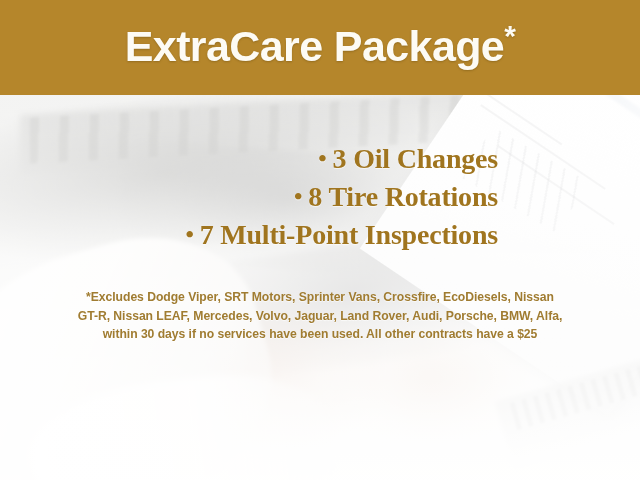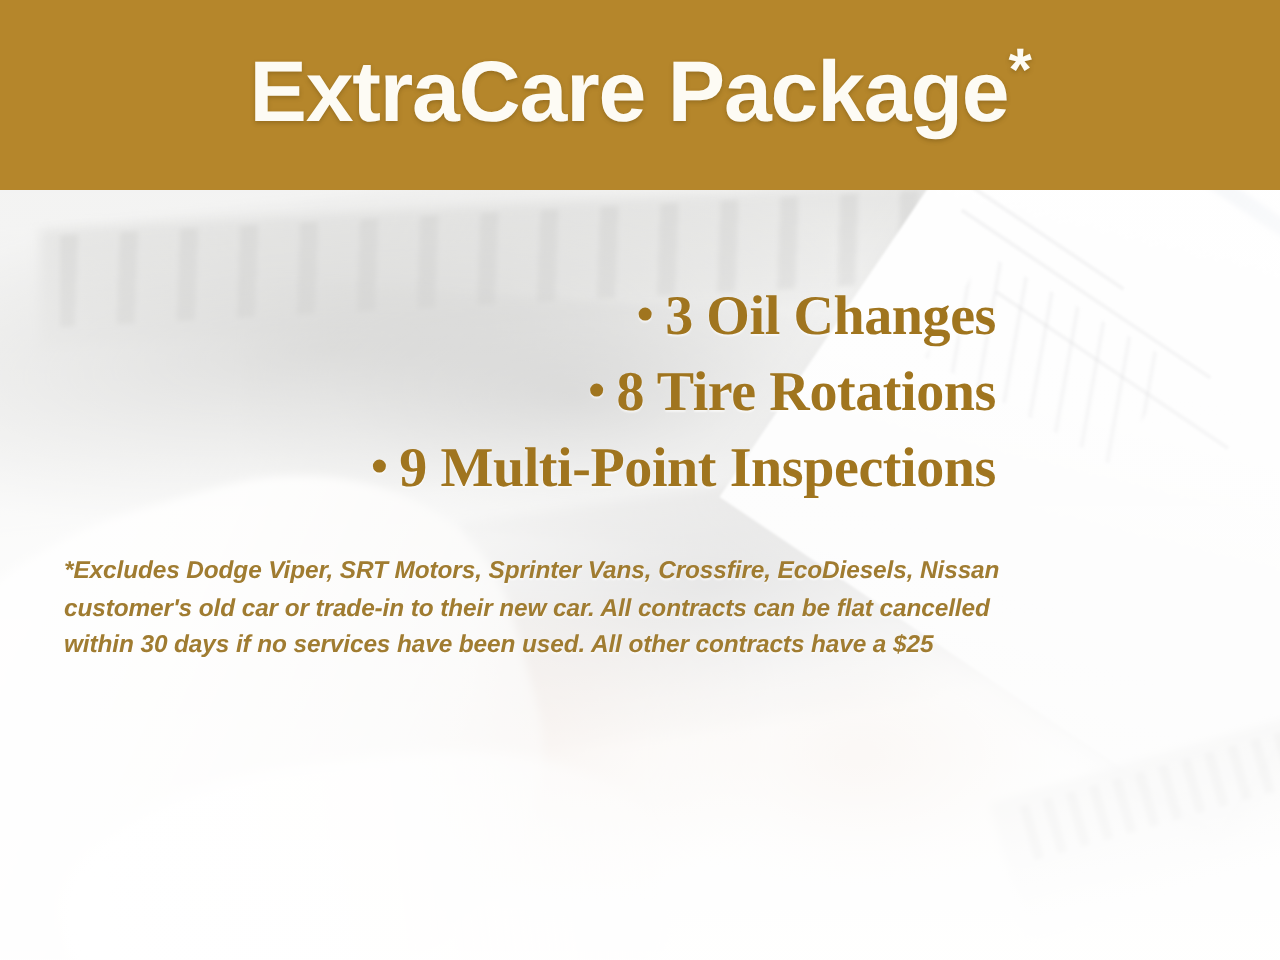--- a/index.html
+++ b/index.html
@@ -229,25 +229,24 @@
     display: inline-block;
     margin-right: 6px;
     font-size: 24px;
     line-height: 1;
     vertical-align: 2px;
   }
 
   
   .fineprint {
     position: absolute;
-    left: 32px; top: 276px;
+    left: 32px; top: 288px;
     width: 576px;
     z-index: 4;
-    text-align: left;
-    font-style: italic;
+    text-align: center;
   }
   .fineprint-line {
     color: #a07c31;
     font-size: 12.2px;
     font-weight: bold;
     line-height: 18.6px;
     letter-spacing: -0.05px;
     white-space: nowrap;
     text-shadow: 0 1px 1px rgba(255,255,255,0.7);
   }
@@ -281,22 +280,22 @@
   </div>
 
   <div class="header-banner">
     <div class="header-title"><span>ExtraCare Package</span><span class="asterisk">*</span></div>
   </div>
   <div class="banner-shade"></div>
 
   <div class="benefits">
     <div class="benefit-item"><span class="benefit-bullet">•</span><span>3 Oil Changes</span></div>
     <div class="benefit-item"><span class="benefit-bullet">•</span><span>8 Tire Rotations</span></div>
-    <div class="benefit-item"><span class="benefit-bullet">•</span><span>9 Multi-Point Inspections</span></div>
+    <div class="benefit-item"><span class="benefit-bullet">•</span><span>7 Multi-Point Inspections</span></div>
   </div>
 
   <div class="fineprint">
     <div class="fineprint-line">*Excludes Dodge Viper, SRT Motors, Sprinter Vans, Crossfire, EcoDiesels, Nissan</div>
-    <div class="fineprint-line">customer's old car or trade-in to their new car. All contracts can be flat cancelled</div>
+    <div class="fineprint-line">GT-R, Nissan LEAF, Mercedes, Volvo, Jaguar, Land Rover, Audi, Porsche, BMW, Alfa,</div>
     <div class="fineprint-line">within 30 days if no services have been used. All other contracts have a $25</div>
   </div>
 
 </div>
 
 </body></html>

